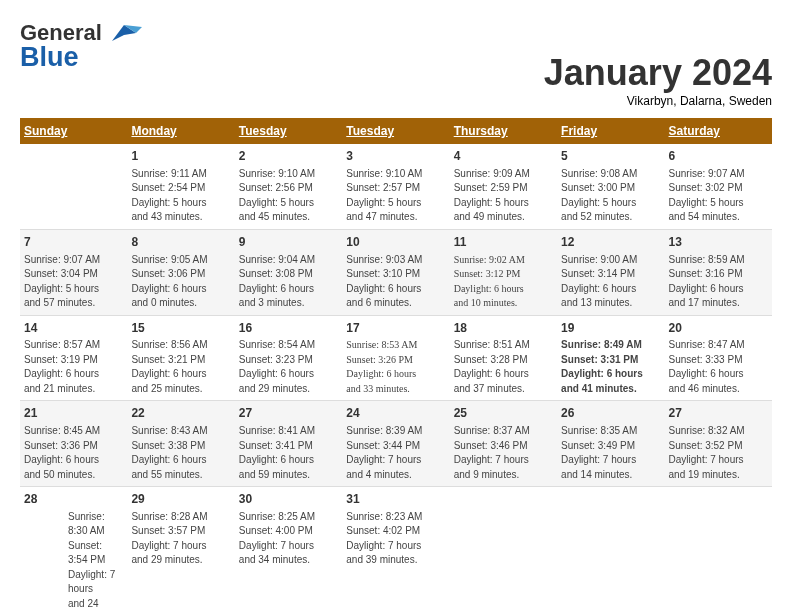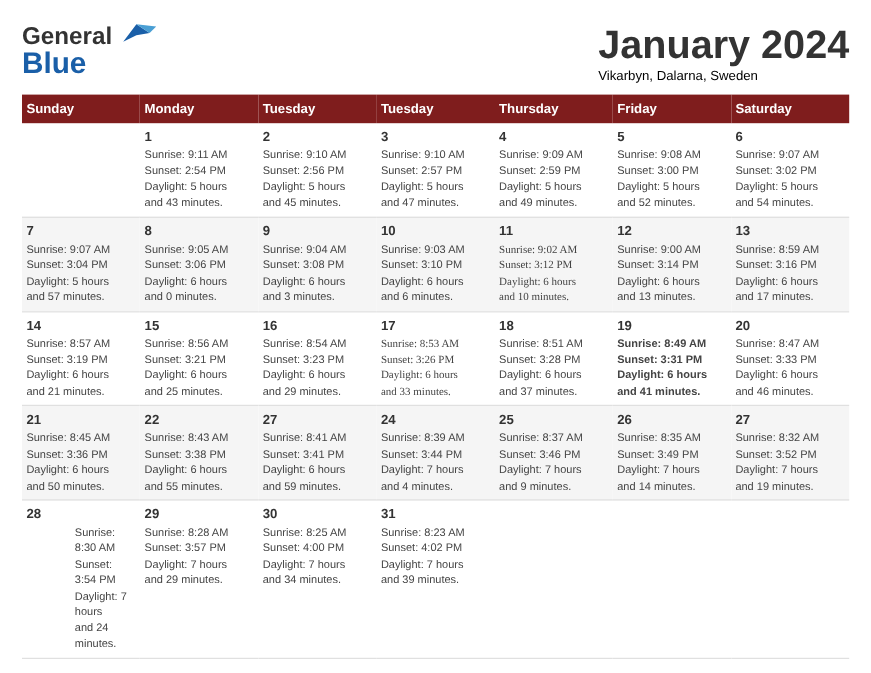--- a/index.html
+++ b/index.html
@@ -15,38 +15,41 @@
       justify-content: space-between;
       align-items: flex-start;
       margin-bottom: 10px;
     }
     .logo {
       display: flex;
       flex-direction: column;
       align-items: flex-start;
     }
     .title-block {
+      text-align: right;
+      margin-top: 32px;
     }
     .month-title {
       font-size: 36px;
       font-weight: bold;
       color: #333;
     }
     .location {
       font-size: 12px;
       color: #000000;
     }
     table {
       width: 100%;
       border-collapse: collapse;
       font-size: 11px;
     }
     thead tr {
-      background-color: #7f1d1d;
+      background-color: #a16207;
       color: #fff;
+      text-decoration: underline;
     }
     thead th {
       padding: 6px 4px;
       text-align: left;
       font-size: 12px;
       font-weight: bold;
     }
     tbody tr {
       border-bottom: 1px solid #ddd;
     }
@@ -72,21 +75,21 @@
       font-size: 10px;
       color: #444;
       line-height: 1.45;
     }
   </style>
 </head>
 <body>
 
 <div class="header">
   <div class="logo">
-    <div style="display:flex;">
+    <div style="display:flex;align-items:center;">
       <span style="font-size:22px;font-weight:bold;color:#333;">General</span>
       <svg width="38" height="20" viewBox="0 0 38 20" style="margin-left:2px;">
         <polygon points="8,18 20,2 32,10 20,12" fill="#1a5fa8"></polygon>
         <polygon points="20,2 38,4 32,10" fill="#4a9fd4"></polygon>
       </svg>
     </div>
     <span style="font-size:27px;font-weight:bold;color:#1a5fa8;margin-top:-4px;">Blue</span>
   </div>
   <div class="title-block">
     <div class="month-title">January 2024</div>

